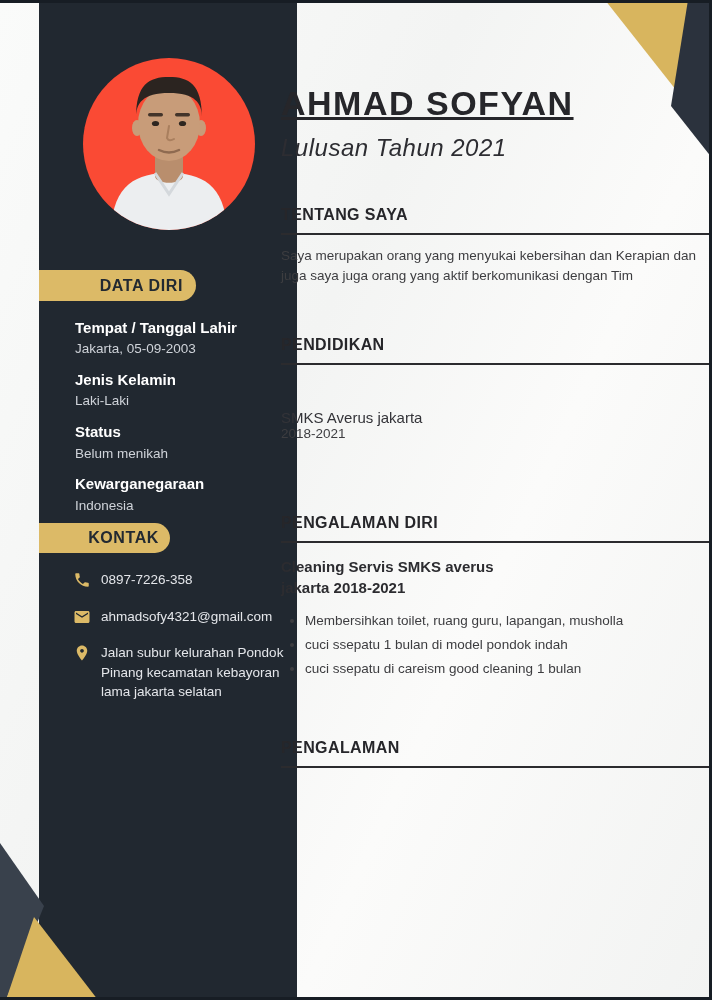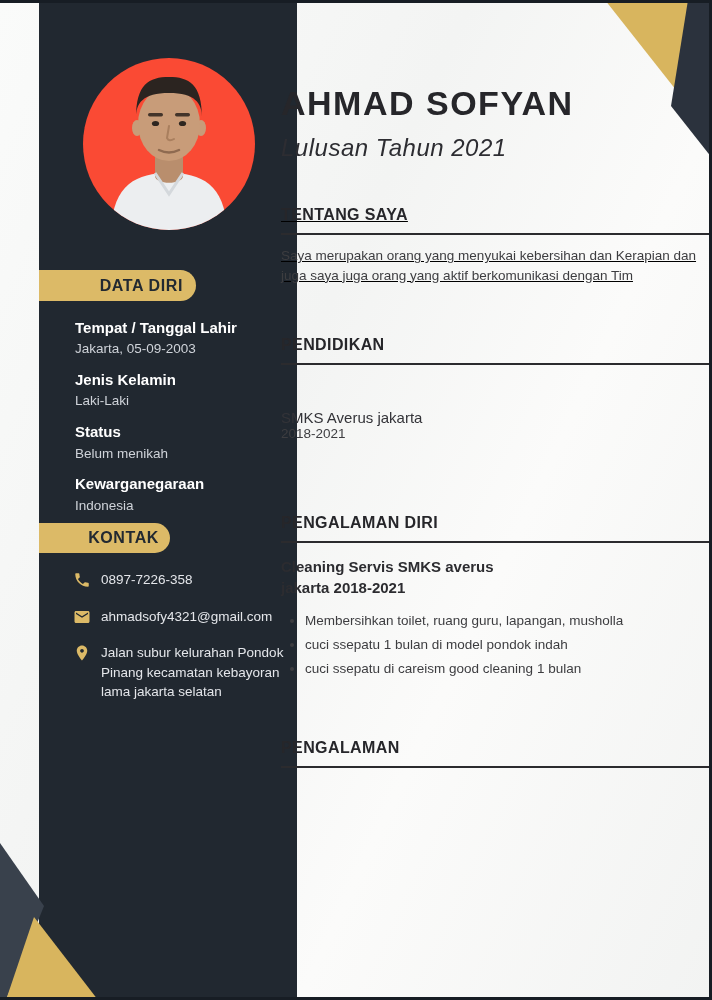--- a/index.html
+++ b/index.html
@@ -27,25 +27,25 @@
   .field .lbl{color:#ffffff;font-weight:bold;font-size:15px;line-height:1.35;}
   .field .val{color:#cfd3d9;font-size:13.5px;line-height:1.4;margin-top:2px;}
   .contacts{position:absolute;left:34px;top:570px;width:212px;}
   .c-row{display:flex;align-items:flex-start;margin-bottom:17px;}
   .c-row .ic{flex:0 0 18px;height:18px;margin-right:10px;margin-top:1px;}
   .c-row .ic svg{width:18px;height:18px;fill:#dcba67;}
   .c-row .txt{color:#e4e6ea;font-size:13.5px;line-height:1.45;width:192px;}
   
   .main{position:absolute;left:258px;top:0;width:454px;height:1000px;}
   .name{position:absolute;left:23px;top:84px;font-size:34px;font-weight:bold;
-        color:#26262a;letter-spacing:1.5px;}
+        color:#26262a;letter-spacing:1.5px;text-decoration:underline;}
   .subtitle{position:absolute;left:23px;top:134px;font-size:24px;font-style:italic;
         color:#2d2d32;letter-spacing:.5px;}
   .section{position:absolute;left:23px;right:2px;}
-  .sec-about{top:206px;text-decoration:underline;}
+  .sec-about{top:206px;}
   .sec-edu{top:336px;}
   .sec-exp{top:514px;}
   .sec-skill{top:739px;}
   .sec-title{font-size:16px;font-weight:bold;color:#26262a;letter-spacing:.4px;
         padding-bottom:9px;border-bottom:2px solid #2b2b2e;}
   .about-text{margin-top:11px;font-size:13.5px;color:#3d3d40;line-height:1.45;max-width:428px;}
   .edu-row{margin-top:32px;display:flex;justify-content:space-between;padding-right:50px;flex-direction:column;}
   .school{font-size:15px;color:#333338;margin-top:12px;}
   .period{font-size:13.5px;color:#3d3d40;}
   .job-title{margin-top:13px;font-size:15px;font-weight:bold;color:#2c2c30;

